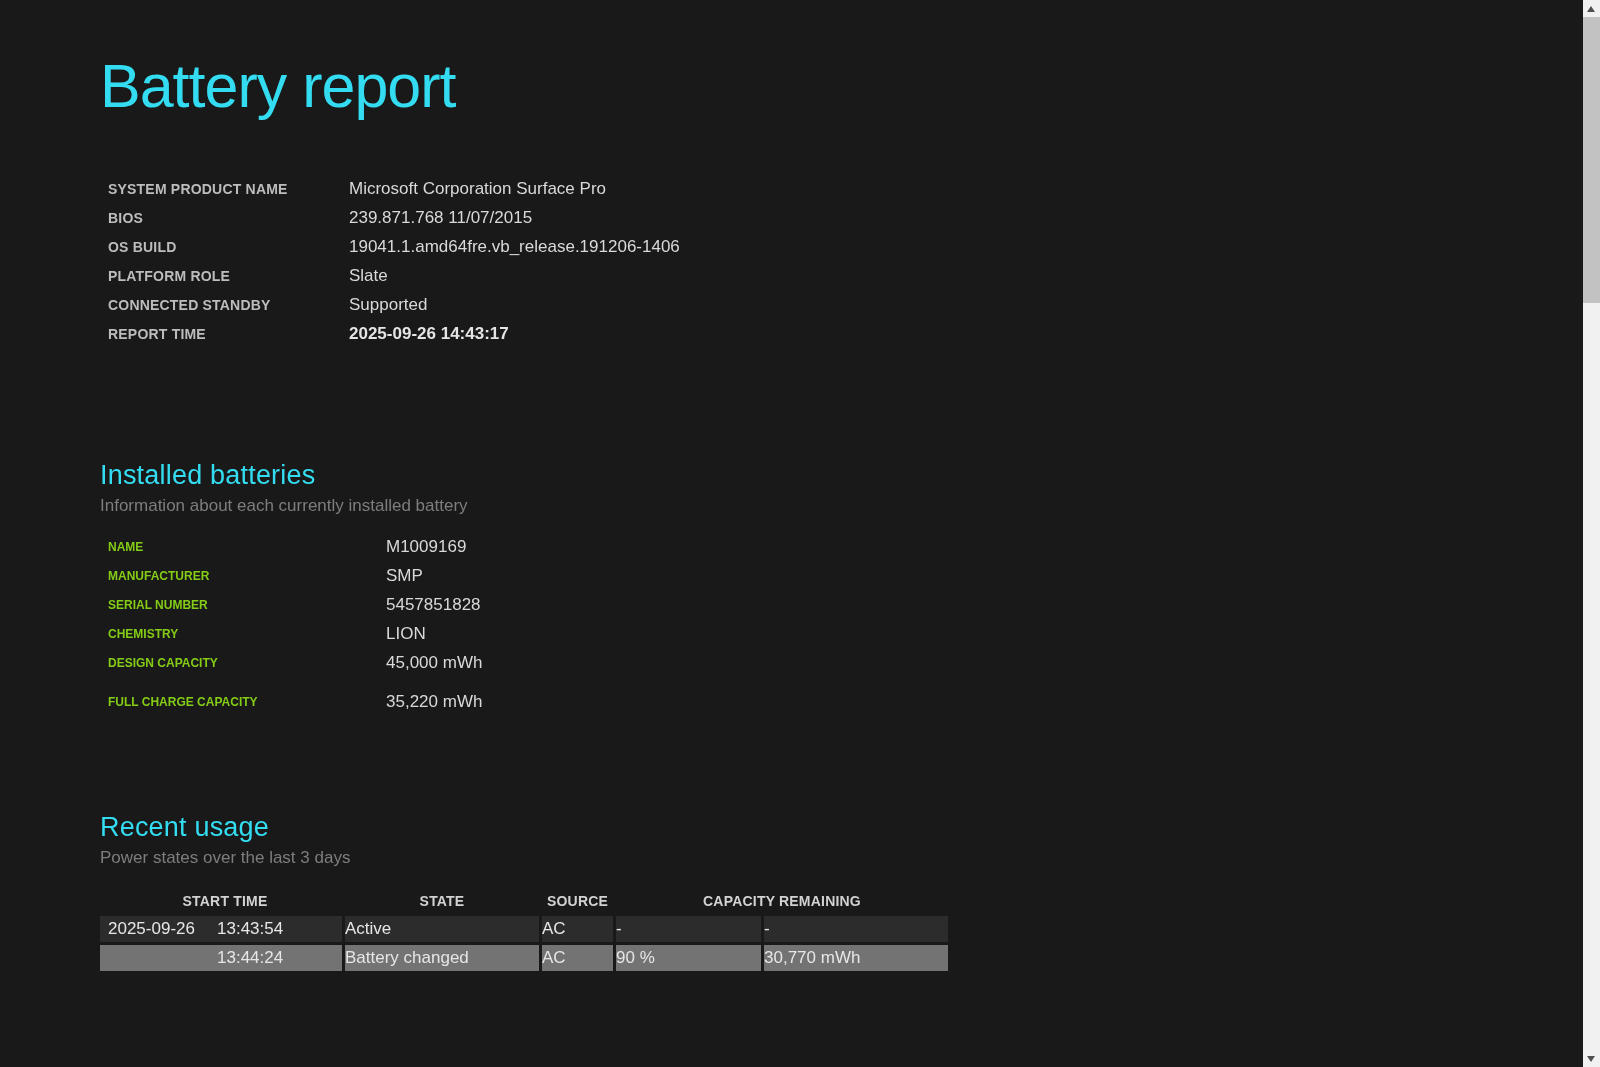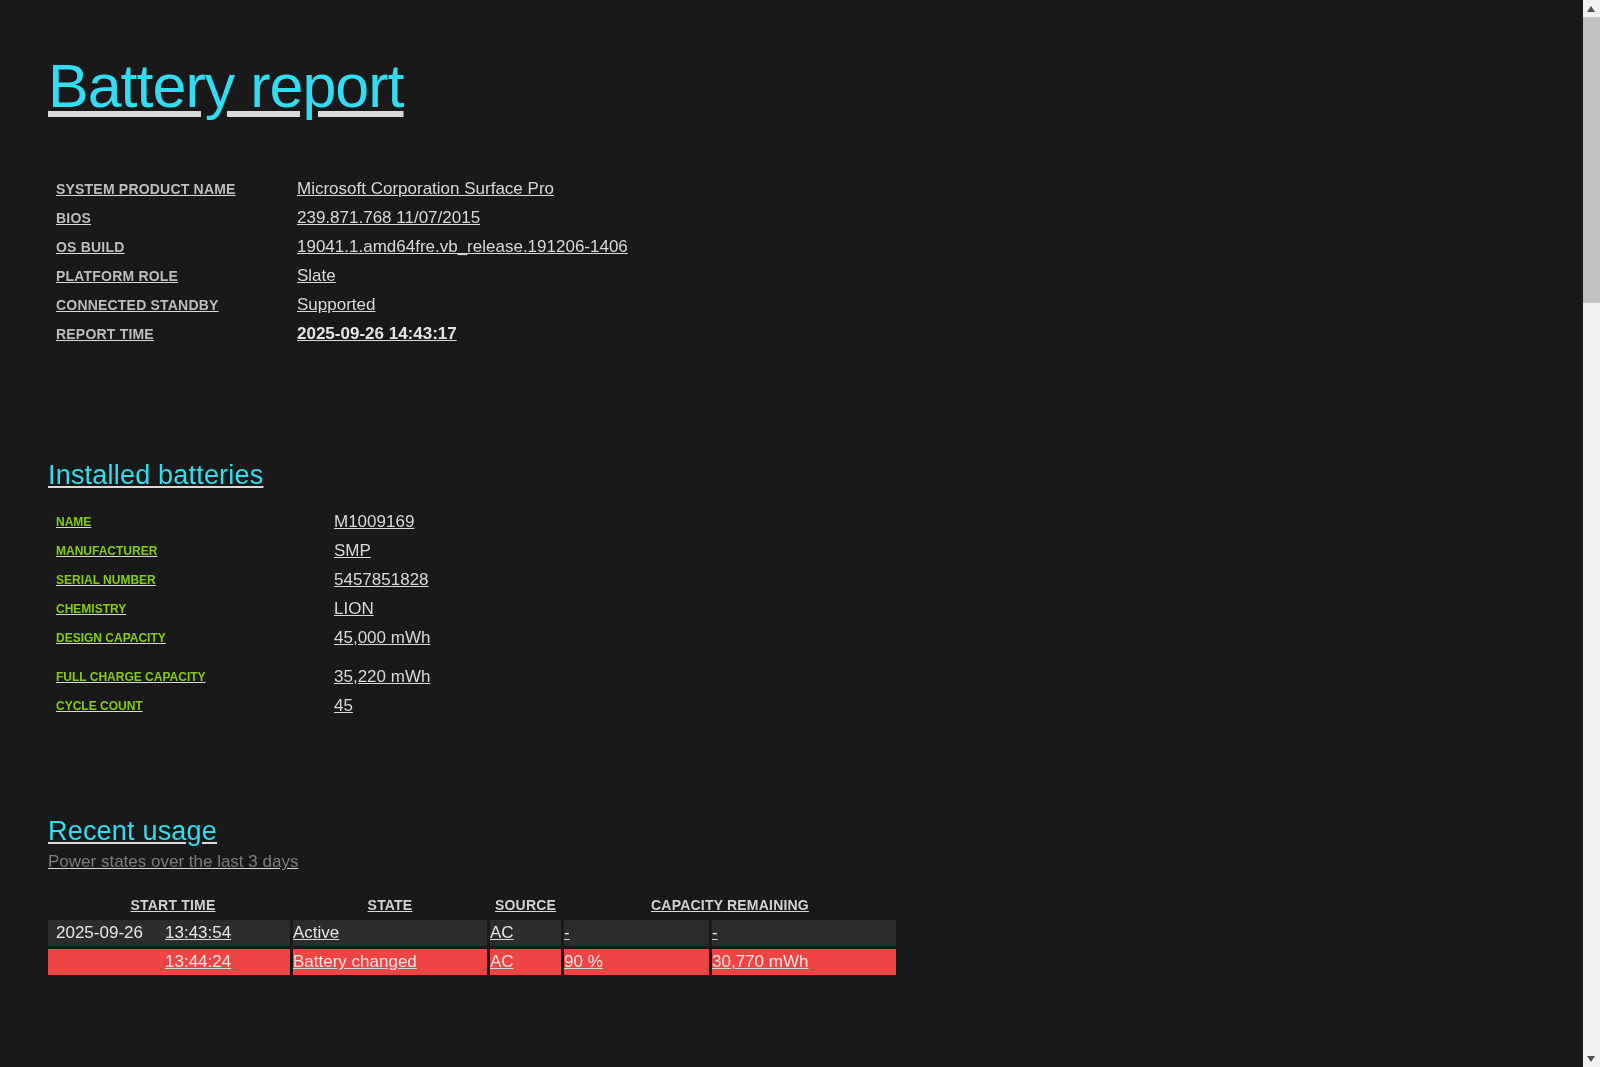--- a/index.html
+++ b/index.html
@@ -2,21 +2,21 @@
 <html><head>
 <meta charset="utf-8">
 <style>
   * { margin:0; padding:0; box-sizing:border-box; }
   html,body { width:1600px; height:1067px; overflow:hidden; }
   body {
     background:#191919;
     font-family:"Liberation Sans", sans-serif;
     color:#d9d9d9;
   }
-  .content { margin-left:48px; width:1400px;text-decoration:underline; }
+  .content { margin-left:100px; width:1400px; }
 
   h1.report-title {
     margin-top:52px;
     font-size:61px;
     font-weight:200;
     letter-spacing:-1px;
     color:#33dcf0;
     line-height:1.12;
   }
 
@@ -54,21 +54,21 @@
     text-transform:uppercase; letter-spacing:.2px;
     height:20px; vertical-align:bottom; padding-bottom:4px;
     white-space:nowrap;
   }
   table.usage th.left { text-align:center; padding-left:8px; }
   table.usage td {
     height:26px; font-size:17px; color:#e6e6e6;
     text-align:left; vertical-align:middle; white-space:nowrap;
   }
   tr.row-a td { background:#2c2c2c; }
-  tr.row-b td { background:#ef4444; }
+  tr.row-b td { background:#737373; }
   td.starttime { text-align:left; padding-left:8px; }
   .date-part { display:inline-block; width:109px; }
   .col-start { width:242px; } .col-state { width:194px; } .col-source { width:71px; }
   .col-pct { width:145px; } .col-mwh { width:184px; }
 
   
   .scrollbar {
     position:fixed; top:0; right:0; width:17px; height:1067px;
     background:#f1f1f1;
   }
@@ -110,20 +110,21 @@
     </tr>
     <tr>
       <td class="lbl">REPORT TIME</td>
       <td class="val bold">2025-09-26  14:43:17</td>
     </tr>
   </tbody>
     </table>
 
   <div class="section">
     <h2 class="section-title">Installed batteries</h2>
+    <div class="section-sub">Information about each currently installed battery</div>
 
     <table class="battery">
       <tbody>
       <tr>
         <td class="blbl">NAME</td>
         <td class="bval">M1009169</td>
       </tr>
       <tr>
         <td class="blbl">MANUFACTURER</td>
         <td class="bval">SMP</td>
@@ -140,24 +141,20 @@
         <td class="blbl">DESIGN CAPACITY</td>
         <td class="bval">45,000 mWh</td>
       </tr>
       <tr class="spacer">
             <td></td>
             <td></td>
           </tr>
       <tr>
         <td class="blbl">FULL CHARGE CAPACITY</td>
         <td class="bval">35,220 mWh</td>
-      </tr>
-      <tr>
-        <td class="blbl">CYCLE COUNT</td>
-        <td class="bval">45</td>
       </tr>
     </tbody>
       </table>
   </div>
 
   <div class="section section-usage">
     <h2 class="section-title">Recent usage</h2>
     <div class="section-sub">Power states over the last 3 days</div>
 
     <table class="usage">

